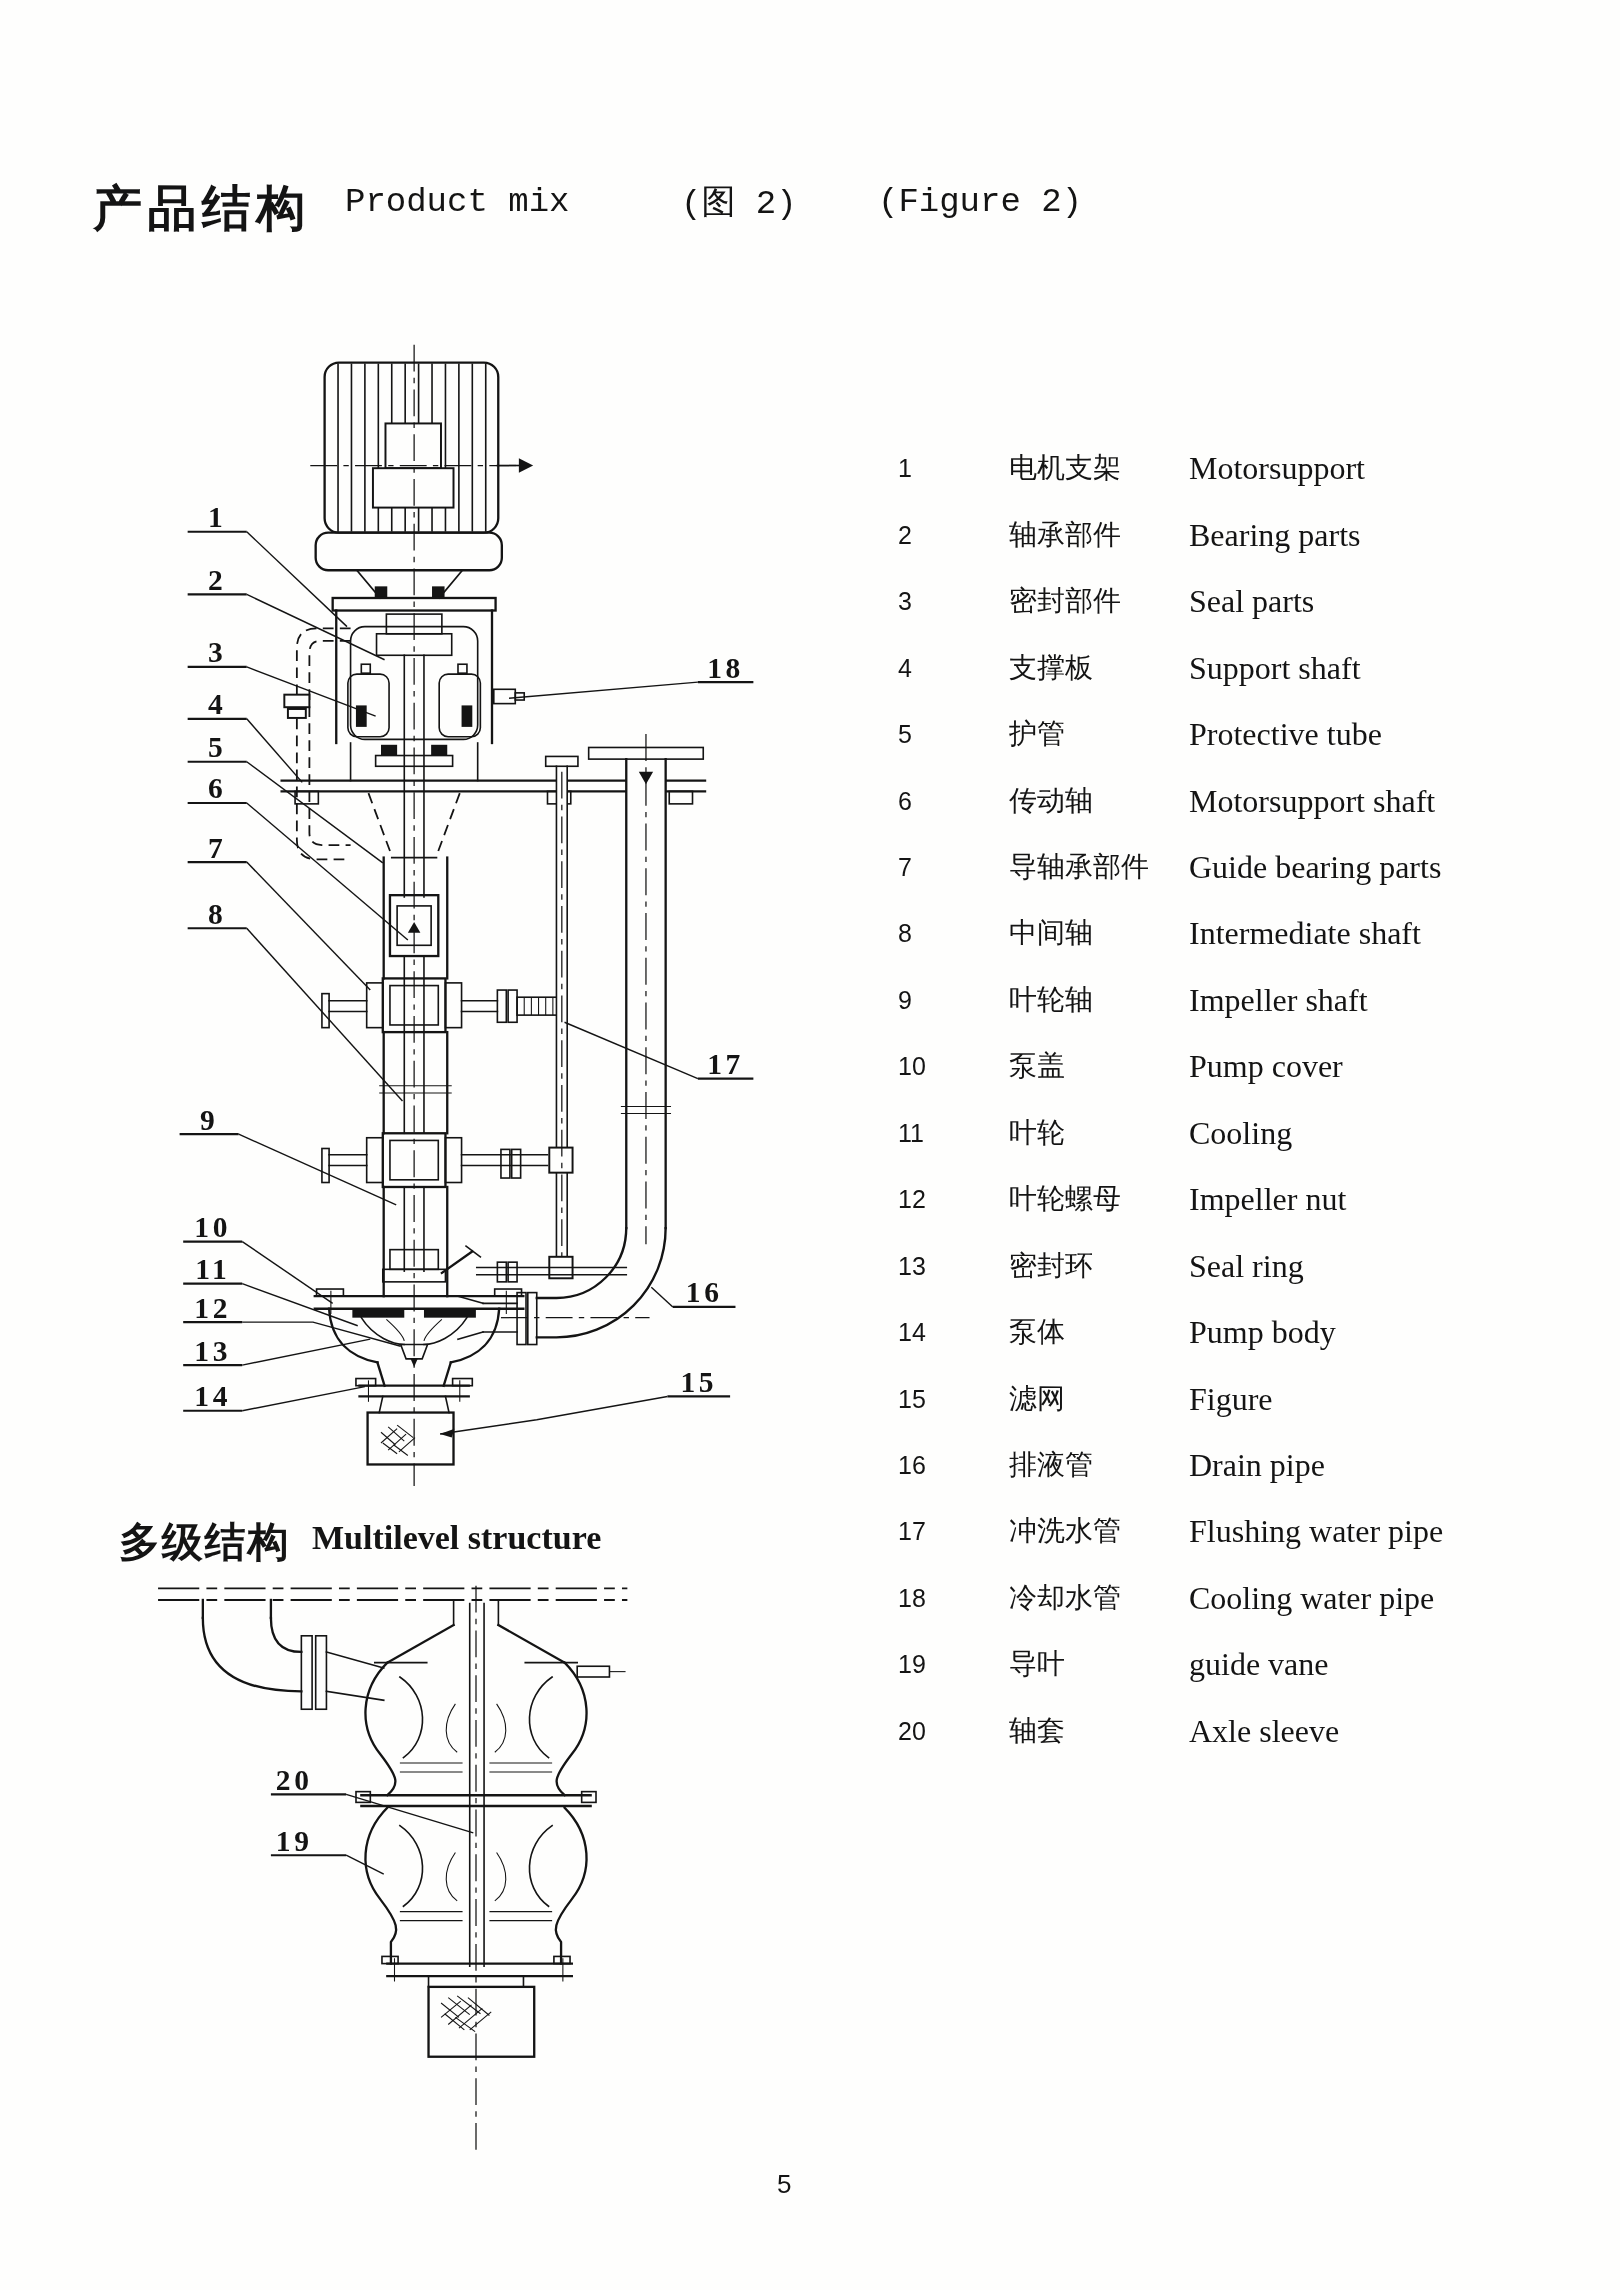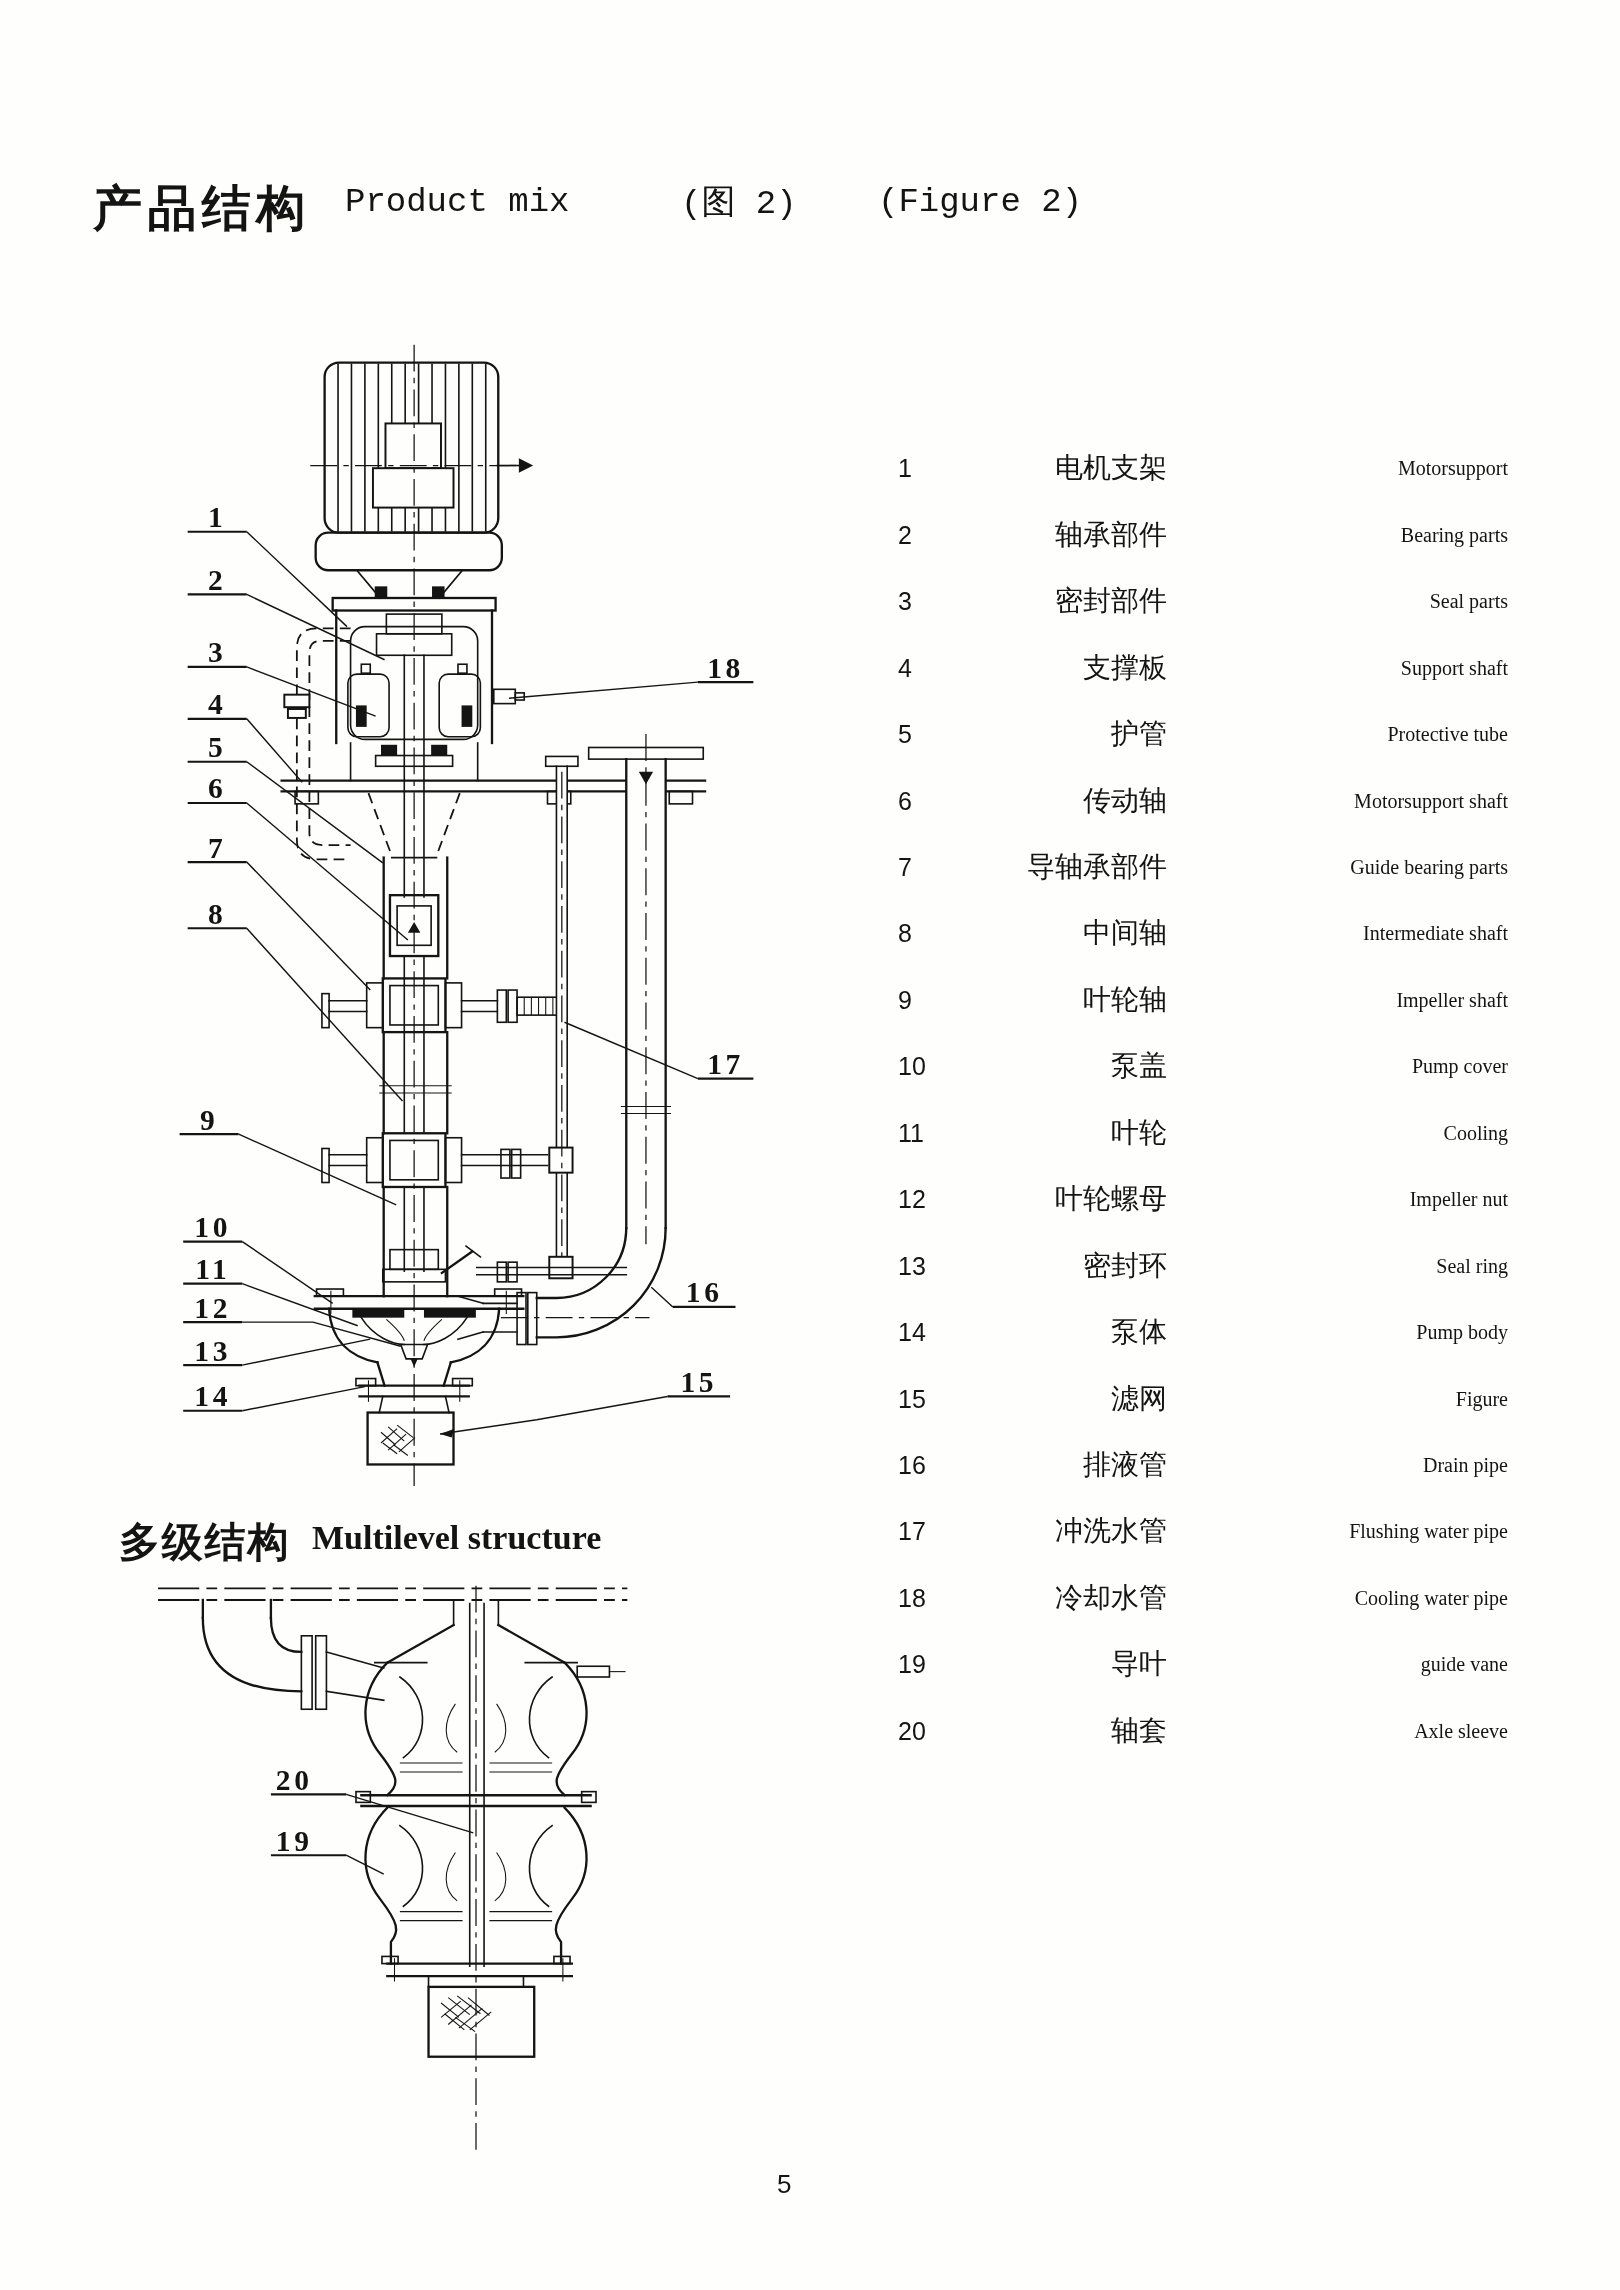--- a/index.html
+++ b/index.html
@@ -11,22 +11,22 @@
   .t-mono{font-family:"Liberation Mono","DejaVu Sans Mono",monospace;font-weight:400;font-size:34px}
   
   .h2-zh{font-weight:700;font-size:41px;letter-spacing:1.8px}
   .h2-en{font-weight:700;font-size:34px}
   
   #parts-list{position:absolute;left:0;top:0;width:1620px;height:1881px}
   .part-row{position:absolute;left:0;width:100%;height:66px}
   .part-row span{position:absolute;top:50%;transform:translateY(-50%);white-space:nowrap}
   .col-no{left:898px;width:63px;text-align:left;
           font-family:"Liberation Sans","DejaVu Sans",sans-serif;font-size:25px}
-  .col-zh{left:934px;width:233px;text-align:right;font-size:28px}
-  .col-en{left:1189px;width:319px;text-align:right;font-size:20px}
+  .col-zh{left:1009px;width:233px;text-align:left;font-size:28px}
+  .col-en{left:1189px;width:319px;text-align:left;font-size:32px}
   
   .pageno{font-family:"Liberation Sans","DejaVu Sans",sans-serif;font-size:26px}
   
   svg{position:absolute}
   .ln   {stroke:#141414;stroke-width:2.6;fill:none;stroke-linecap:square}
   .ln2  {stroke:#141414;stroke-width:1.8;fill:none;stroke-linecap:square}
   .thin {stroke:#141414;stroke-width:1.2;fill:none}
   .blk  {fill:#141414;stroke:none}
   .wht  {fill:#fefefd;stroke:none}
   .whs  {fill:#fefefd;stroke:#141414;stroke-width:2.2}

